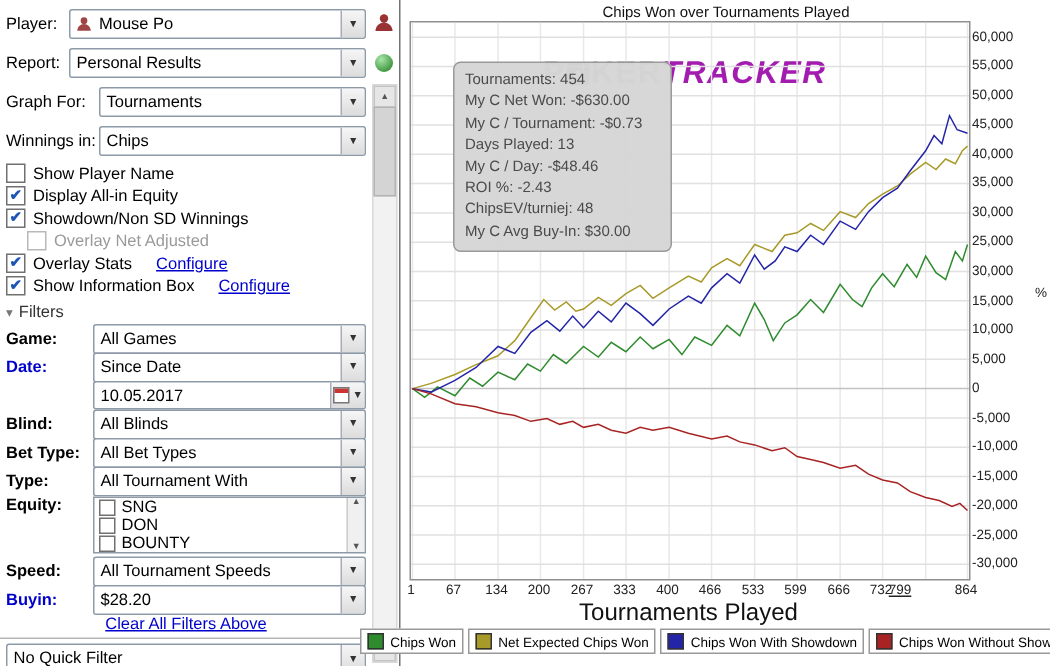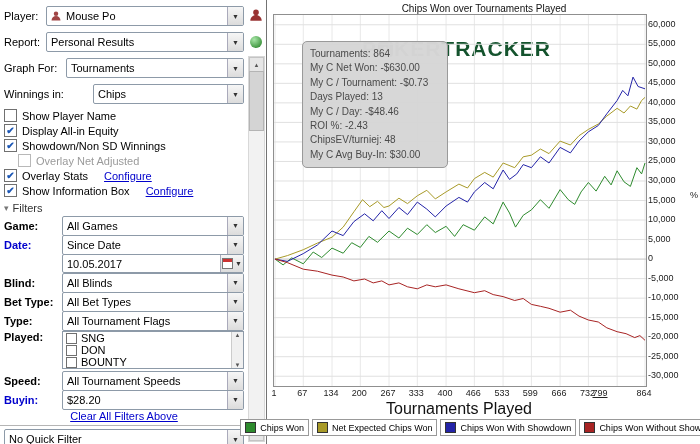--- a/index.html
+++ b/index.html
@@ -3,21 +3,21 @@
 <meta charset="utf-8">
 <style>
   html,body{margin:0;padding:0;background:#fff;}
   body{width:700px;height:444px;overflow:hidden;font-family:"Liberation Sans",sans-serif;font-size:11px;color:#000;}
   .app{position:relative;width:700px;height:444px;background:#fff;}
 
   
   .sidebar{position:absolute;left:0;top:0;width:266px;height:312px;background:#fff;}
   .sb-content{position:absolute;left:4px;top:6px;width:240px;}
   .row{display:flex;align-items:center;height:20px;margin-bottom:6px;}
-  .row.tight{margin-bottom:4px;gap:27px;}
+  .row.tight{margin-bottom:4px;}
   .lbl{white-space:nowrap;}
   .w42{width:42px;} .w62{width:62px;}
   .combo{flex:1;height:18px;border:1px solid #8d9aa8;border-radius:2px;background:#fff;display:flex;align-items:center;overflow:hidden;}
   .combo-text{flex:1;padding:0 4px;white-space:nowrap;overflow:hidden;}
   .combo-arrow{width:15px;align-self:stretch;border-left:1px solid #aab;background:linear-gradient(#f6f6f6,#dcdcdc);display:flex;align-items:center;justify-content:center;font-size:7px;color:#333;}
   .mini-ico{width:12px;height:12px;margin-left:3px;flex:0 0 auto;}
 
   .cbrow{display:flex;align-items:center;height:15px;}
   .cb{width:11px;height:11px;border:1px solid #707070;background:#fff;margin-right:5px;display:flex;align-items:center;justify-content:center;flex:0 0 auto;}
   .tick{font-size:10px;line-height:9px;color:#1c57b5;font-weight:bold;}
@@ -57,21 +57,21 @@
   .vs-up,.vs-down{position:absolute;left:0;width:13px;height:13px;background:#e6e6e6;border:1px solid #c4c4c4;font-size:6px;color:#555;display:flex;align-items:center;justify-content:center;}
   .vs-up{top:0;} .vs-down{bottom:0;}
   .vs-thumb{position:absolute;left:0;top:14px;width:13px;height:58px;background:#d4d4d4;border:1px solid #b4b4b4;}
 
   
   .chartpanel{position:absolute;left:266px;top:0;width:434px;height:444px;background:#fff;border-left:1px solid #737373;}
   .chart-title{position:absolute;top:3px;left:0;width:100%;text-align:center;font-size:10px;color:#111;}
   .plot{position:absolute;left:6px;top:14px;width:372px;height:371px;border:1px solid #8f8f8f;background:#fff;}
   .plot svg{position:absolute;left:0;top:0;width:100%;height:100%;z-index:2;}
   .watermark{position:absolute;left:88px;top:22px;z-index:1;display:flex;align-items:center;font-size:21px;font-weight:bold;letter-spacing:1px;color:#b4b4b4;}
-  .wm-light{color:#14532d;}
+  .wm-light{color:#a21caf;font-style:italic;}
   .wm-sq{width:15px;height:15px;border-radius:3px;background:#adadad;margin:0 1px;display:flex;align-items:center;justify-content:center;color:#fff;font-size:8px;}
   .infobox{position:absolute;left:28px;top:26px;width:130px;z-index:3;background:rgba(212,212,212,0.94);border:1px solid #9a9a9a;border-radius:5px;padding:5px 7px;color:#4a4a4a;font-size:10px;line-height:14.4px;}
   .ylabels{position:absolute;left:381px;top:14px;width:44px;height:371px;font-size:9px;color:#222;}
   .ylabels div{position:absolute;left:0;white-space:nowrap;}
   .pct{position:absolute;right:3px;top:190px;font-size:9px;color:#222;}
   .xlabels{position:absolute;left:6px;top:388px;width:372px;height:12px;font-size:9px;color:#222;}
   .xlabels div{position:absolute;transform:translateX(-50%);white-space:nowrap;}
   .xlabel{position:absolute;left:6px;top:400px;width:372px;text-align:center;font-size:16px;color:#111;}
   .legend{position:absolute;left:0;top:419px;width:434px;display:flex;justify-content:center;gap:3px;}
   .leg{display:flex;align-items:center;gap:4px;border:1px solid #999;background:#fff;padding:2px 4px;font-size:9px;white-space:nowrap;justify-content:flex-end;}
@@ -204,27 +204,27 @@
         <span class="flbl">Bet Type:</span>
         <div class="combo">
           <span class="combo-text">All Bet Types</span>
           <span class="combo-arrow">▼</span>
         </div>
       </div>
 
       <div class="frow">
         <span class="flbl">Type:</span>
         <div class="combo">
-          <span class="combo-text">All Tournament Flags</span>
+          <span class="combo-text">All Tournament With</span>
           <span class="combo-arrow">▼</span>
         </div>
       </div>
 
       <div class="flagsrow">
-        <span class="flbl">Played:</span>
+        <span class="flbl">Equity:</span>
         <div class="listbox">
           <div class="listbox-inner">
             <div class="flagitem">
               <span class="cb">
                   <span class="tick"></span>
                 </span>
               <span>SNG</span>
             </div>
             <div class="flagitem">
               <span class="cb">
@@ -332,21 +332,21 @@
           <line x1="0" y1="68.34210526315789" x2="372" y2="68.34210526315789" stroke="#e0e0e0" stroke-width="1"></line>
           <line x1="0" y1="48.815789473684205" x2="372" y2="48.815789473684205" stroke="#e0e0e0" stroke-width="1"></line>
           <line x1="0" y1="29.289473684210524" x2="372" y2="29.289473684210524" stroke="#e0e0e0" stroke-width="1"></line>
           <line x1="0" y1="9.76315789473684" x2="372" y2="9.76315789473684" stroke="#e0e0e0" stroke-width="1"></line>
           <polyline points="1.0,244.1 9.1,249.9 17.7,242.9 29.3,248.8 39.2,237.0 47.7,242.5 58.0,233.1 69.2,238.2 77.7,227.7 86.3,232.4 94.9,221.4 103.5,227.3 115.0,216.0 124.9,223.0 133.5,213.2 143.3,219.5 152.8,209.7 161.3,217.5 172.1,211.3 180.6,221.4 189.2,209.7 200.4,215.2 210.7,201.9 219.2,208.9 229.1,187.1 235.5,198.0 241.5,212.1 249.2,200.3 257.4,194.9 266.4,184.7 275.0,193.3 286.1,174.6 294.3,184.7 300.7,189.4 307.1,176.9 314.4,167.5 322.1,176.1 330.7,161.3 337.1,169.9 343.1,155.8 350.0,166.8 356.4,171.4 362.9,152.7 367.6,158.9 371.0,148.0" fill="none" stroke="#2e8b2e" stroke-width="1"></polyline>
           <polyline points="1.0,244.1 13.4,240.6 29.3,234.7 43.4,228.1 58.0,222.2 69.2,212.1 79.9,196.8 88.5,184.7 95.8,191.7 103.5,186.3 109.9,192.5 115.0,191.0 124.9,183.2 133.5,188.6 143.3,180.8 152.8,175.3 161.3,183.9 172.1,176.9 184.9,169.1 193.5,173.0 200.4,163.6 210.7,157.4 219.2,162.1 229.1,148.0 240.7,152.7 249.2,141.8 257.4,140.2 266.4,134.0 275.0,138.6 286.1,126.1 296.4,130.0 305.0,120.7 314.4,114.4 324.3,109.0 332.8,101.1 343.1,93.3 350.0,98.0 356.4,91.0 362.9,94.1 367.6,85.5 371.0,82.4" fill="none" stroke="#a89a28" stroke-width="1"></polyline>
           <polyline points="1.0,244.1 13.4,246.4 29.3,238.6 43.4,230.0 58.0,216.0 69.2,220.6 79.9,206.6 90.6,198.8 99.2,205.8 107.8,195.7 115.0,203.5 124.9,192.5 133.5,199.6 143.3,187.1 152.8,194.1 161.3,201.9 172.1,191.0 184.9,182.4 193.5,187.1 200.4,176.9 210.7,167.5 219.2,173.8 229.1,155.0 235.5,164.4 242.8,158.9 249.2,149.6 257.4,152.7 266.4,141.8 275.0,148.0 286.1,132.4 296.4,137.9 305.0,126.1 314.4,116.8 324.3,110.5 332.8,98.8 343.1,85.5 348.7,75.4 353.9,80.8 359.0,62.1 364.1,71.5 371.0,73.8" fill="none" stroke="#2424a8" stroke-width="1"></polyline>
           <polyline points="1.0,244.1 13.4,247.6 29.3,254.2 43.4,256.2 58.0,260.1 69.2,262.0 79.9,265.9 90.6,264.0 99.2,267.9 107.8,265.9 115.0,269.9 124.9,267.9 133.5,271.8 143.3,273.8 152.8,269.9 161.3,271.8 172.1,269.9 184.9,273.8 200.4,277.7 210.7,275.7 219.2,279.6 229.1,281.6 240.7,285.5 249.2,283.5 257.4,289.4 266.4,291.3 275.0,293.3 286.1,297.2 296.4,295.2 305.0,301.1 314.4,305.0 324.3,307.0 332.8,312.8 343.1,316.7 352.1,318.7 360.7,322.6 365.9,320.6 371.0,325.3" fill="none" stroke="#a82424" stroke-width="1"></polyline>
         </svg>
       <div class="infobox" id="infobox">
-          <div>Tournaments: 864</div>
+          <div>Tournaments: 454</div>
           <div>My C Net Won: -$630.00</div>
           <div>My C / Tournament: -$0.73</div>
           <div>Days Played: 13</div>
           <div>My C / Day: -$48.46</div>
           <div>ROI %: -2.43</div>
           <div>ChipsEV/turniej: 48</div>
           <div>My C Avg Buy-In: $30.00</div>
         </div>
     </div>
 

